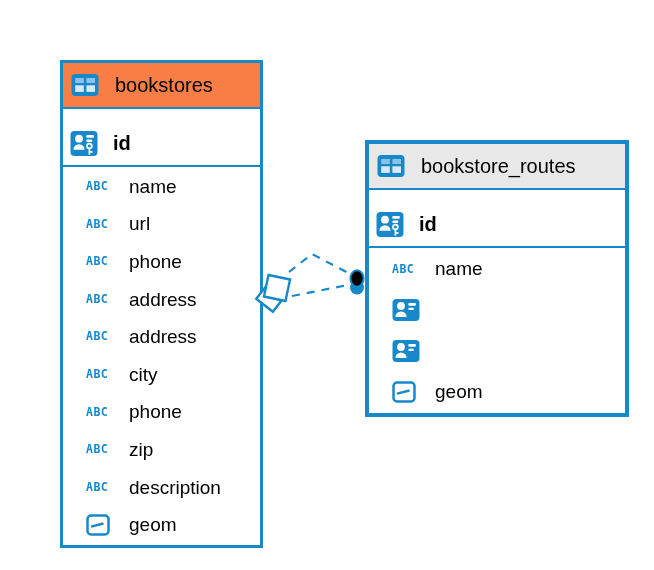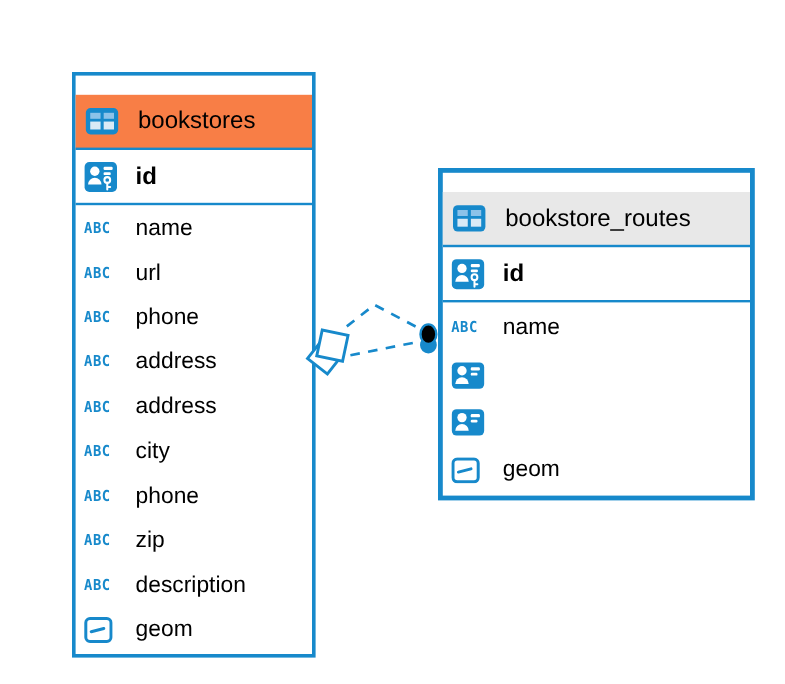--- a/index.html
+++ b/index.html
@@ -15,29 +15,28 @@
   .erd-table{
     position:absolute;background:#fff;border:3px solid var(--blue);
     box-sizing:border-box;display:flex;flex-direction:column;
   }
   #table-0{left:60px;top:60px;width:203px;height:488px;}
   #table-1{left:365px;top:140px;width:264px;height:277px;border-width:4px;}
   .t-header{
     flex:0 0 44px;display:flex;align-items:center;gap:10px;padding:0 8px;
     border-bottom:2px solid var(--blue);font-size:20px;font-weight:400;
     box-sizing:content-box;
-    margin-top:16px;
   }
   .t-header.orange{background:var(--orange);}
   .t-header.gray{background:var(--gray);}
   .pk-row{
     flex:0 0 44px;display:flex;align-items:center;gap:9px;padding:0 7px;
-    border-bottom:2px solid var(--blue);font-size:20px;font-weight:700;
-  }
-  .fields{flex:1;display:flex;flex-direction:column;padding:1px 0;}
+    border-bottom:2px solid var(--blue);font-size:20px;font-weight:700;margin-top:12px;
+  }
+  .fields{flex:1;display:flex;flex-direction:column;padding:1px 16px;}
   .field-row{
     flex:1;display:flex;align-items:center;gap:9px;padding:0 7px;font-size:19px;
   }
   .icon-slot{
     flex:0 0 34px;display:flex;align-items:center;justify-content:flex-start;
   }
   .abc{
     color:var(--blue);
     font-family:"DejaVu Sans Mono", monospace;
     font-weight:bold;font-size:11.5px;letter-spacing:0.5px;line-height:1;

